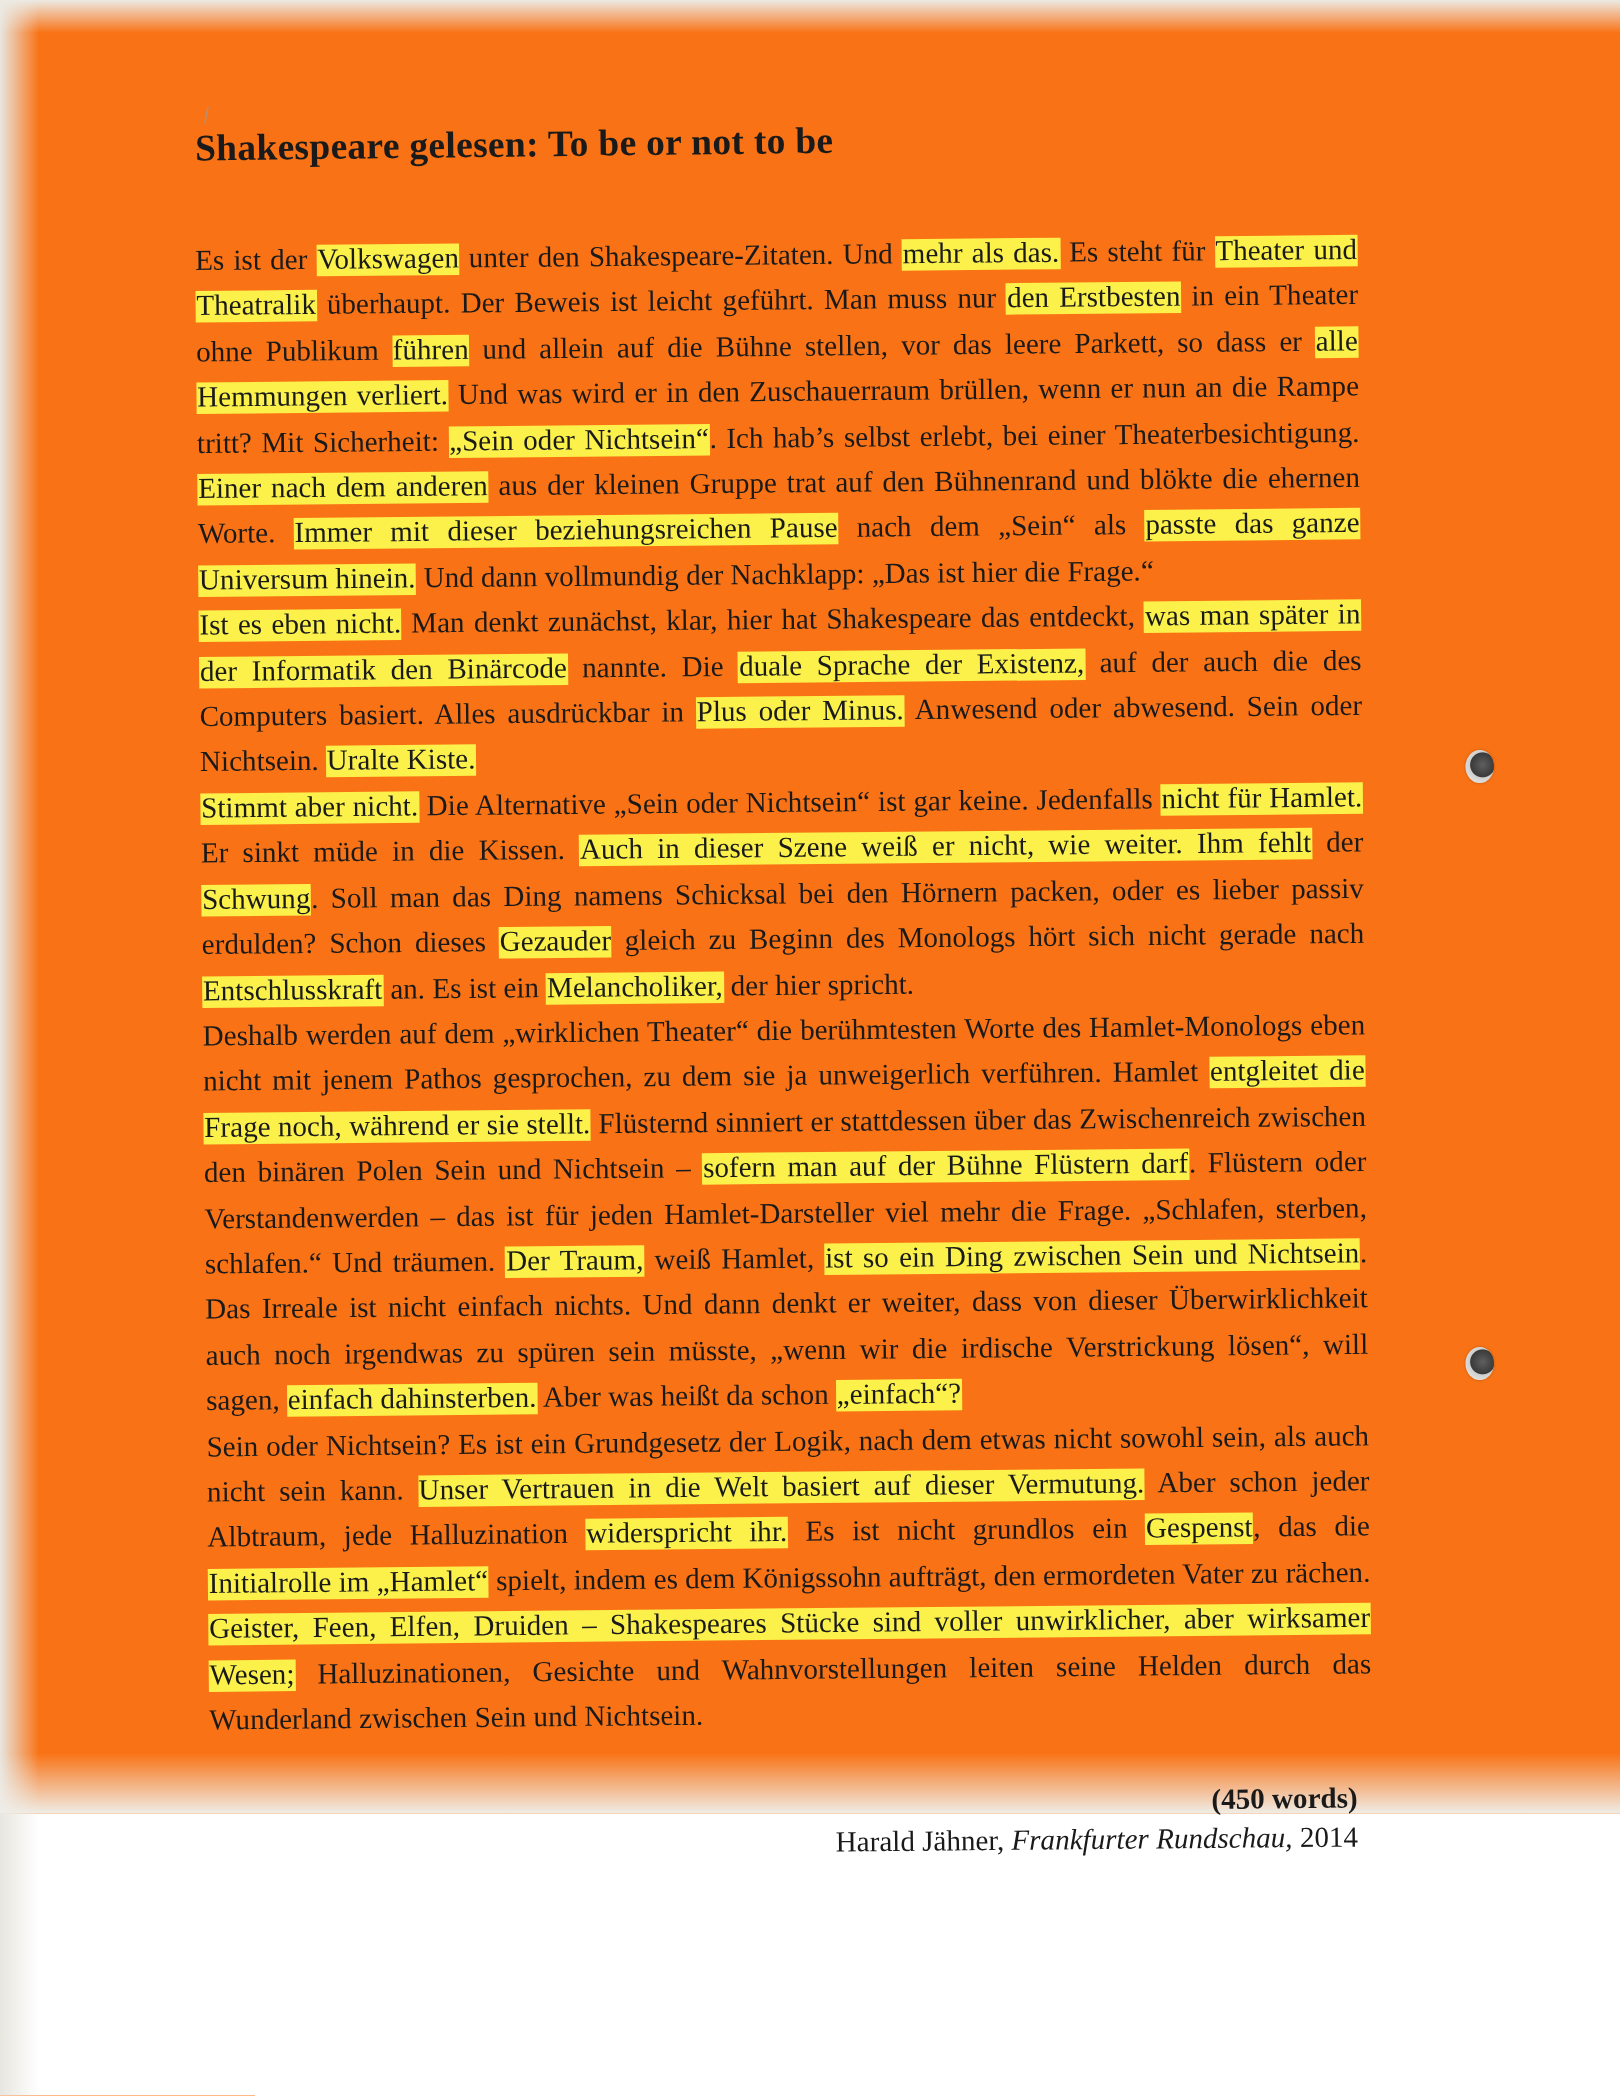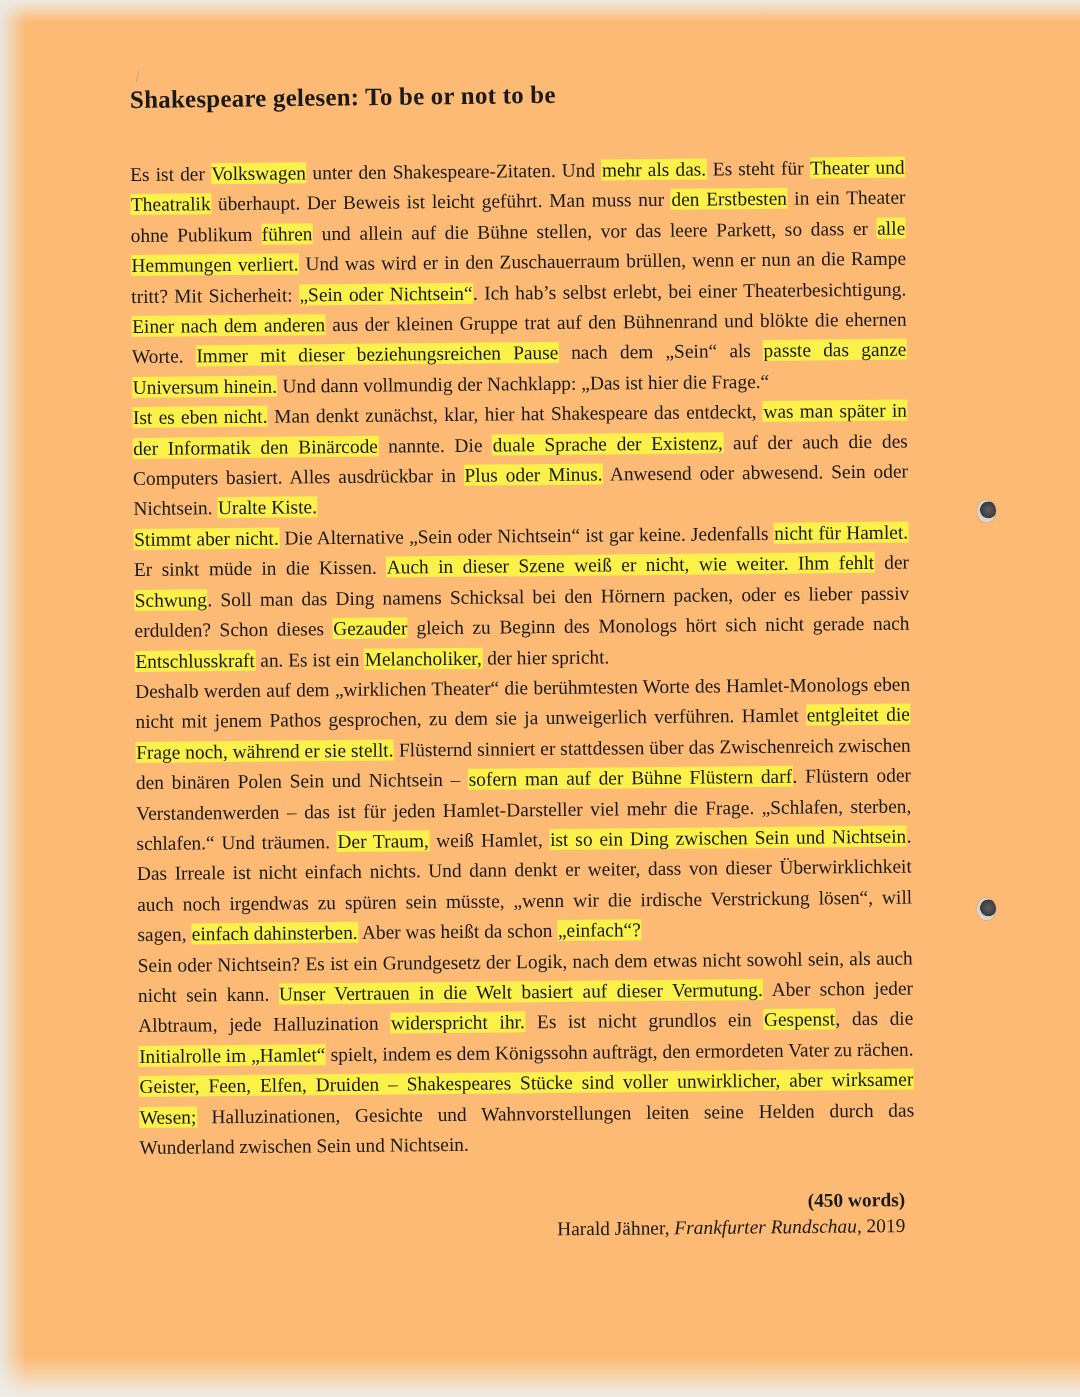--- a/index.html
+++ b/index.html
@@ -12,22 +12,22 @@
     background: #ffffff;
     font-family: "Liberation Serif", serif;
     color: #1a1a1a;
     position: relative;
     overflow: hidden;
   }
   .page {
     position: absolute;
     left: 0; top: 0;
     width: 1080px;
-    height: 1397px;
-    background: #fdba74;
+    height: 1209px;
+    background: #f97316;
   }
   
   .scan-edge-left {
     position: absolute;
     left: 0; top: 0;
     width: 26px; height: 1397px;
     background: linear-gradient(to right, #e8e6e0, rgba(255,255,255,0));
     pointer-events: none;
   }
   .scan-edge-top {
@@ -135,16 +135,16 @@
     <div class="body-text">
       <p class="para" id="p1"><span>Es ist der </span><mark>Volkswagen</mark><span> unter den Shakespeare-Zitaten. Und </span><mark>mehr als das.</mark><span> Es steht für </span><mark>Theater und Theatralik</mark><span> überhaupt. Der Beweis ist leicht geführt. Man muss nur </span><mark>den Erstbesten</mark><span> in ein Theater ohne Publikum </span><mark>führen</mark><span> und allein auf die Bühne stellen, vor das leere Parkett, so dass er </span><mark>alle Hemmungen verliert.</mark><span> Und was wird er in den Zuschauerraum brüllen, wenn er nun an die Rampe tritt? Mit Sicherheit: </span><mark>„Sein oder Nichtsein“</mark><span>. Ich hab’s selbst erlebt, bei einer Theaterbesichtigung. </span><mark>Einer nach dem anderen</mark><span> aus der kleinen Gruppe trat auf den Bühnenrand und blökte die ehernen Worte. </span><mark>Immer mit dieser beziehungsreichen Pause</mark><span> nach dem „Sein“ als </span><mark>passte das ganze Universum hinein.</mark><span> Und dann vollmundig der Nachklapp: „Das ist hier die Frage.“</span></p>
       <p class="para" id="p2"><mark>Ist es eben nicht.</mark><span> Man denkt zunächst, klar, hier hat Shakespeare das entdeckt, </span><mark>was man später in der Informatik den Binärcode</mark><span> nannte. Die </span><mark>duale Sprache der Existenz,</mark><span> auf der auch die des Computers basiert. Alles ausdrückbar in </span><mark>Plus oder Minus.</mark><span> Anwesend oder abwesend. Sein oder Nichtsein. </span><mark>Uralte Kiste.</mark></p>
       <p class="para" id="p3"><mark>Stimmt aber nicht.</mark><span> Die Alternative „Sein oder Nichtsein“ ist gar keine. Jedenfalls </span><mark>nicht für Hamlet.</mark><span> Er sinkt müde in die Kissen. </span><mark>Auch in dieser Szene weiß er nicht, wie weiter. Ihm fehlt</mark><span> der </span><mark>Schwung</mark><span>. Soll man das Ding namens Schicksal bei den Hörnern packen, oder es lieber passiv erdulden? Schon dieses </span><mark>Gezauder</mark><span> gleich zu Beginn des Monologs hört sich nicht gerade nach </span><mark>Entschlusskraft</mark><span> an. Es ist ein </span><mark>Melancholiker,</mark><span> der hier spricht.</span></p>
       <p class="para" id="p4"><span>Deshalb werden auf dem „wirklichen Theater“ die berühmtesten Worte des Hamlet-Monologs eben nicht mit jenem Pathos gesprochen, zu dem sie ja unweigerlich verführen. Hamlet </span><mark>entgleitet die Frage noch, während er sie stellt.</mark><span> Flüsternd sinniert er stattdessen über das Zwischenreich zwischen den binären Polen Sein und Nichtsein – </span><mark>sofern man auf der Bühne Flüstern darf</mark><span>. Flüstern oder Verstandenwerden – das ist für jeden Hamlet-Darsteller viel mehr die Frage. „Schlafen, sterben, schlafen.“ Und träumen. </span><mark>Der Traum,</mark><span> weiß Hamlet, </span><mark>ist so ein Ding zwischen Sein und Nichtsein</mark><span>. Das Irreale ist nicht einfach nichts. Und dann denkt er weiter, dass von dieser Überwirklichkeit auch noch irgendwas zu spüren sein müsste, „wenn wir die irdische Verstrickung lösen“, will sagen, </span><mark>einfach dahinsterben.</mark><span> Aber was heißt da schon </span><mark>„einfach“?</mark></p>
       <p class="para" id="p5"><span>Sein oder Nichtsein? Es ist ein Grundgesetz der Logik, nach dem etwas nicht sowohl sein, als auch nicht sein kann. </span><mark>Unser Vertrauen in die Welt basiert auf dieser Vermutung.</mark><span> Aber schon jeder Albtraum, jede Halluzination </span><mark>widerspricht ihr.</mark><span> Es ist nicht grundlos ein </span><mark>Gespenst</mark><span>, das die </span><mark>Initialrolle im „Hamlet“</mark><span> spielt, indem es dem Königssohn aufträgt, den ermordeten Vater zu rächen. </span><mark>Geister, Feen, Elfen, Druiden – Shakespeares Stücke sind voller unwirklicher, aber wirksamer Wesen;</mark><span> Halluzinationen, Gesichte und Wahnvorstellungen leiten seine Helden durch das Wunderland zwischen Sein und Nichtsein.</span></p>
     </div>
 
     <div class="footer">
       <span class="words">(450 words)</span>
-      <span class="credit"><span>Harald Jähner, </span><span class="src">Frankfurter Rundschau,</span><span> 2019</span></span>
+      <span class="credit"><span>Harald Jähner, </span><span class="src">Frankfurter Rundschau,</span><span> 2014</span></span>
     </div>
   </div>
 </div>
 
 </body></html>

